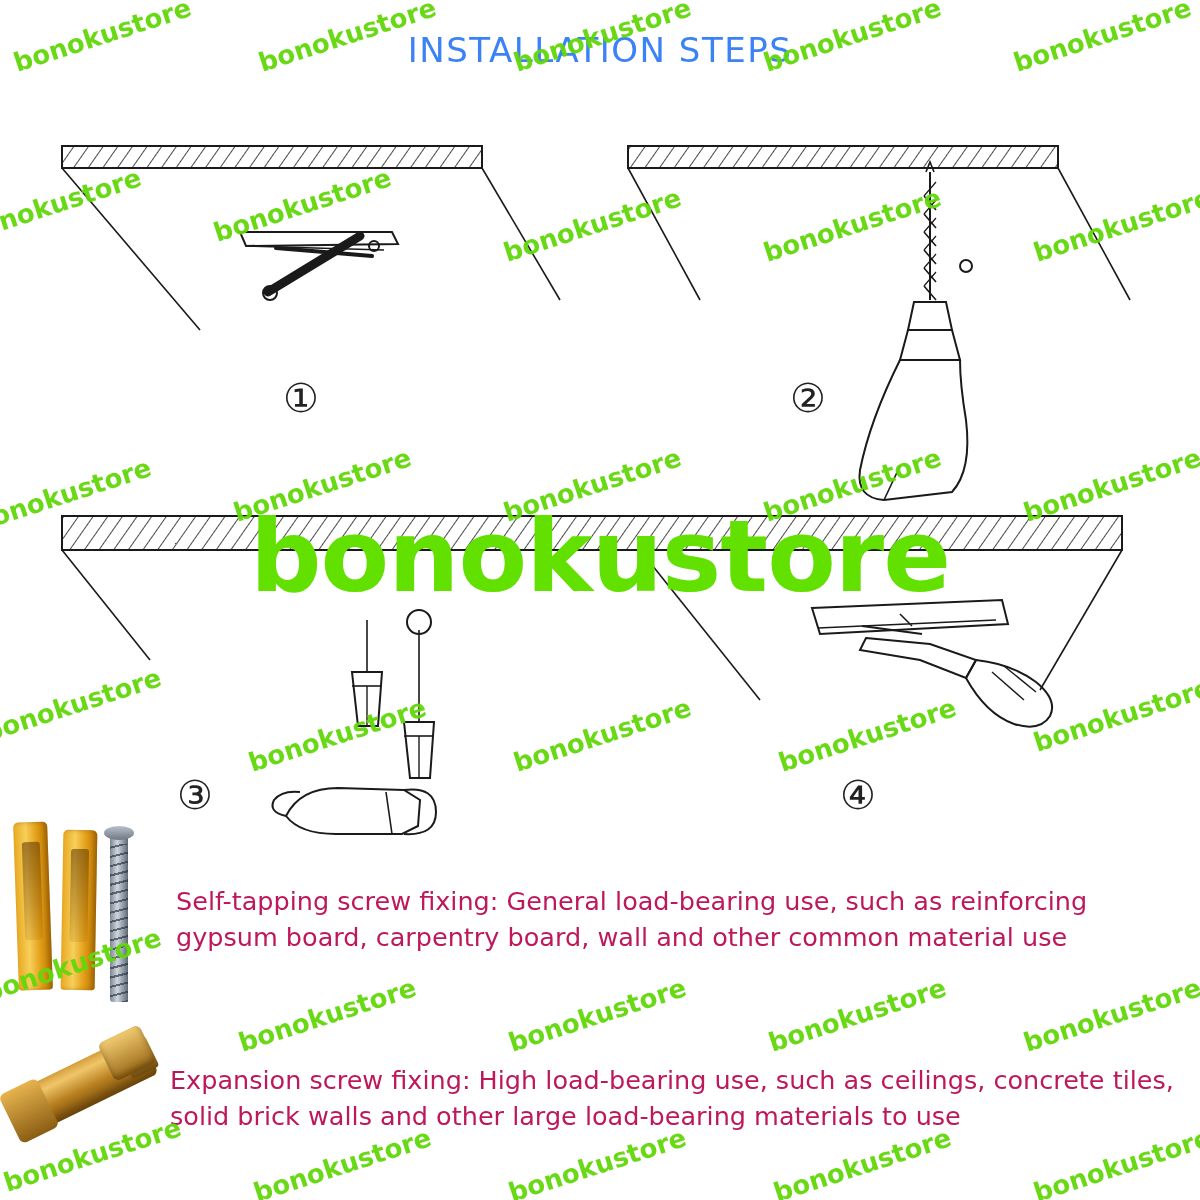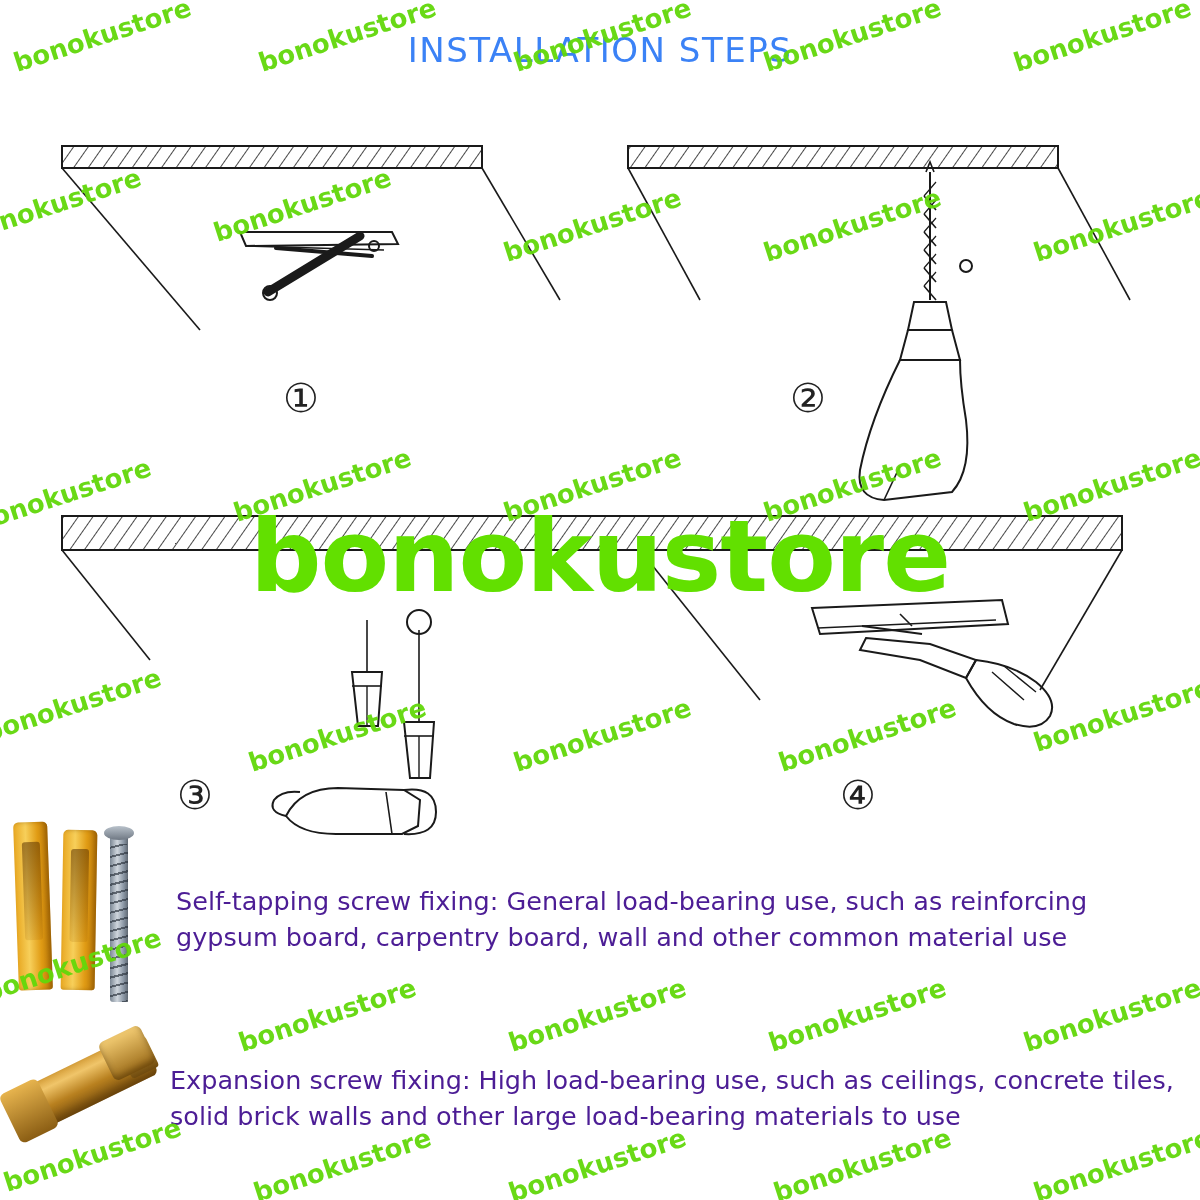--- a/index.html
+++ b/index.html
@@ -48,21 +48,21 @@
   .step-1 { left: 283px; top: 378px; }
   .step-2 { left: 790px; top: 378px; }
   .step-3 { left: 177px; top: 775px; }
   .step-4 { left: 840px; top: 775px; }
 
   
   .note {
     position: absolute;
     font-size: 25.5px;
     line-height: 1.42;
-    color: #4c1d95;
+    color: #be185d;
   }
   .note-1 {
     left: 176px;
     top: 883px;
     width: 1010px;
   }
   .note-2 {
     left: 170px;
     top: 1062px;
     width: 1022px;

